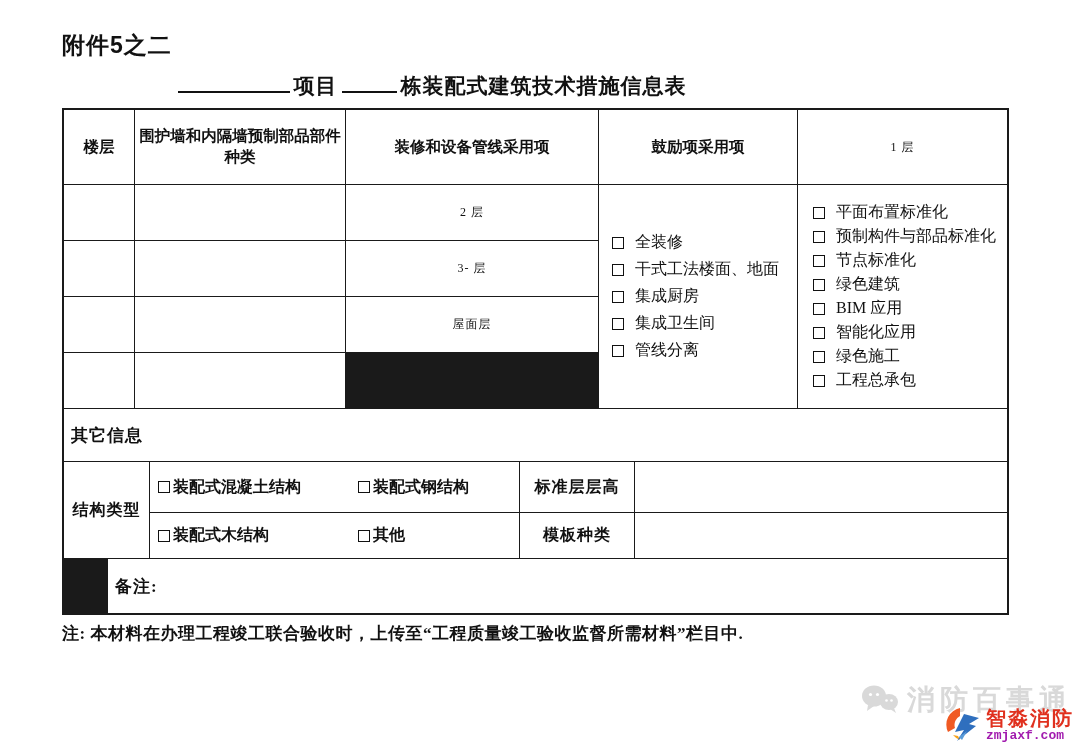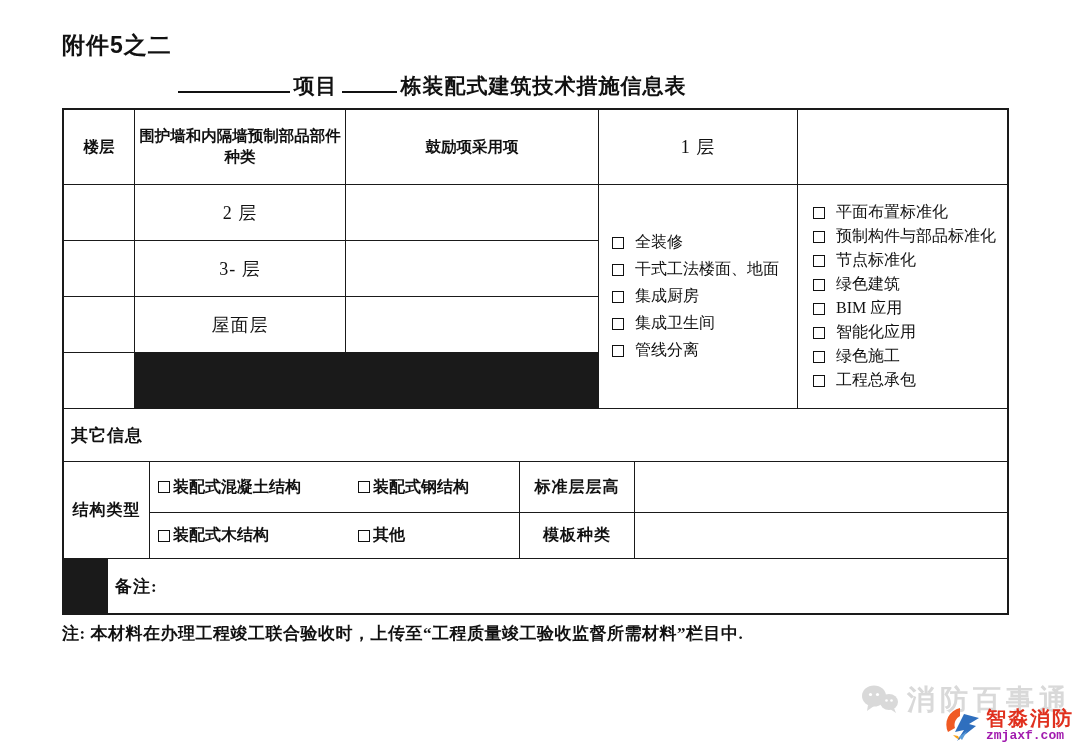--- a/index.html
+++ b/index.html
@@ -38,21 +38,21 @@
   .grid-struct {
     display:grid; gap:1px;
     grid-template-columns:85px 369px 114px 1fr;
     grid-template-rows:50px 45px;
   }
   .cell { background:#ffffff; display:flex; align-items:center; justify-content:center; }
   .th {
     font-family:"Liberation Sans","DejaVu Sans",sans-serif;
     font-weight:bold; font-size:15.5px; text-align:center; line-height:1.35; padding:2px;
   }
-  .floor { font-size:18px; letter-spacing:1px; }
+  .floor { font-size:12px; letter-spacing:1px; }
   .merged-c4 { grid-column:4; grid-row:2 / span 4; }
   .merged-c5 { grid-column:5; grid-row:2 / span 4; }
   .chk-list {
     flex-direction:column; align-items:flex-start; justify-content:center;
     padding-left:13px; gap:6px;
   }
   .chk-list.tight { gap:3px; padding-left:15px; }
   .chk-item { display:flex; align-items:center; font-size:16px; white-space:nowrap; }
   .chk {
     width:12px; height:12px; border:1.5px solid #111; display:inline-block;
@@ -96,20 +96,21 @@
 
   <div class="attachment">附件5之二</div>
 
   <div class="title-line"><span class="blank blank1"></span><span>项目</span><span class="blank blank2"></span><span>栋装配式建筑技术措施信息表</span></div>
 
   <div class="tbl">
 
     <div class="sec grid-top">
       <div class="cell th">楼层</div>
       <div class="cell th">围护墙和内隔墙预制部品部件种类</div>
+      <div class="cell th">装修和设备管线采用项</div>
       <div class="cell th">鼓励项采用项</div>
 
       <div class="cell floor">1 层</div>
       <div class="cell"></div>
       <div class="cell"></div>
 
       <div class="cell chk-list merged-c4">
         <div class="chk-item">
             <span class="chk"></span>
             <span>全装修</span>

